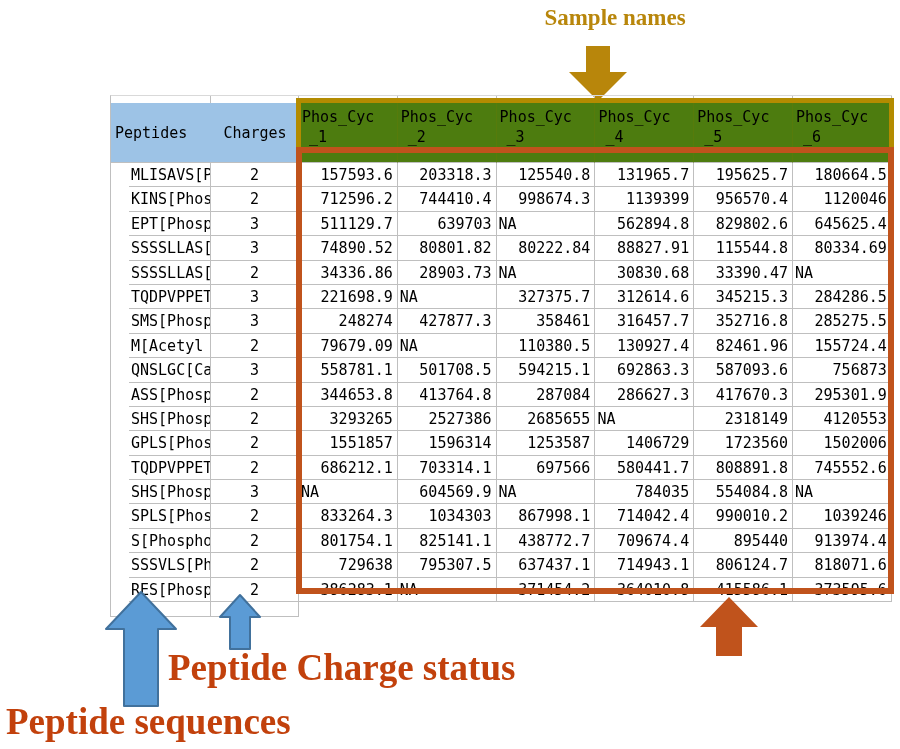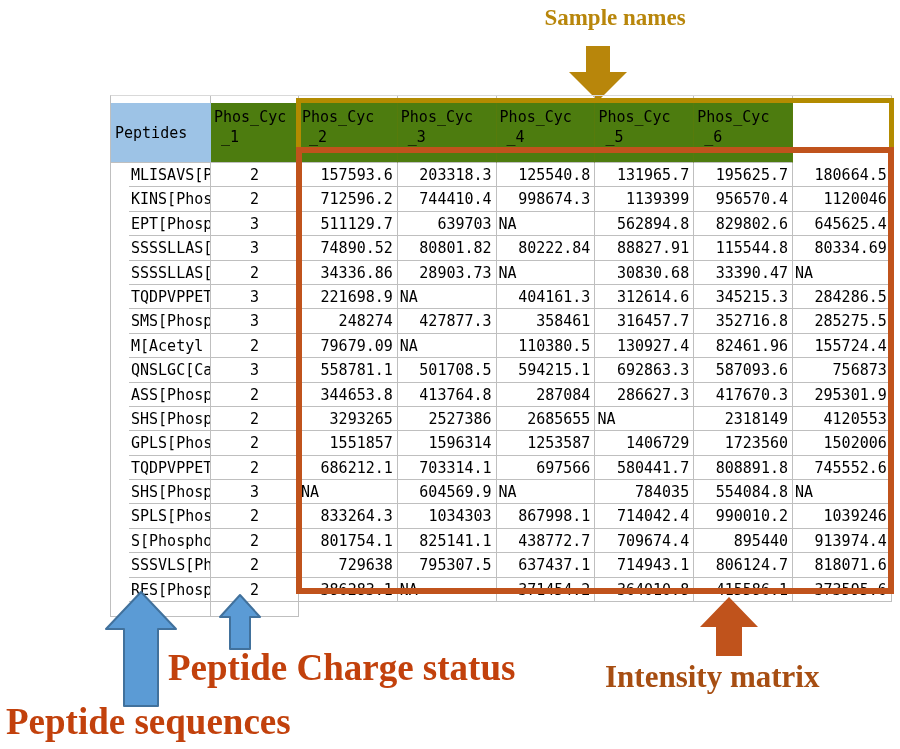--- a/index.html
+++ b/index.html
@@ -80,20 +80,21 @@
       <div class="cell"></div>
       <div class="cell"></div>
       <div class="cell"></div>
       <div class="cell"></div>
       <div class="cell"></div>
       <div class="cell"></div>
       <div class="cell"></div>
     </div>
     <div class="row header" id="header-row">
       <div class="cell corner first">Peptides</div>
+      <div class="cell corner charges">Charges</div>
     <div class="cell sample">
           <div class="l1">Phos_Cyc</div>
           <div class="l2">_1</div>
         </div>
         <div class="cell sample">
           <div class="l1">Phos_Cyc</div>
           <div class="l2">_2</div>
         </div>
         <div class="cell sample">
           <div class="l1">Phos_Cyc</div>
@@ -161,21 +162,21 @@
           <div class="cell val na">NA</div>
           <div class="cell val">30830.68</div>
           <div class="cell val">33390.47</div>
           <div class="cell val na">NA</div>
         </div>
         <div class="row dr">
           <div class="cell pep">TQDPVPPET</div>
           <div class="cell chg">3</div>
           <div class="cell val">221698.9</div>
           <div class="cell val na">NA</div>
-          <div class="cell val">404161.3</div>
+          <div class="cell val">327375.7</div>
           <div class="cell val">312614.6</div>
           <div class="cell val">345215.3</div>
           <div class="cell val">284286.5</div>
         </div>
         <div class="row dr">
           <div class="cell pep">SMS[Phosp</div>
           <div class="cell chg">3</div>
           <div class="cell val">248274</div>
           <div class="cell val">427877.3</div>
           <div class="cell val">358461</div>
@@ -308,14 +309,13 @@
   </svg>
   <svg class="arrow" style="left:218px;top:593px;" width="44" height="58">
     <polygon points="22,2 42,24 32,24 32,56 12,56 12,24 2,24" fill="#5B9BD5" stroke="#41719C" stroke-width="2" stroke-linejoin="round"></polygon>
   </svg>
   <svg class="arrow" style="left:699px;top:597px;" width="60" height="60">
     <polygon points="30,0 59,30 43,30 43,59 17,59 17,30 1,30" fill="#C0531C"></polygon>
   </svg>
 
   <div class="ann ann-blue" id="peptide-charge-status">Peptide Charge status</div>
   <div class="ann ann-blue" id="peptide-sequences">Peptide sequences</div>
-  <div class="ann ann-orange" id="intensity-matrix">Intensity matrix</div>
 </div>
 
 </body></html>

